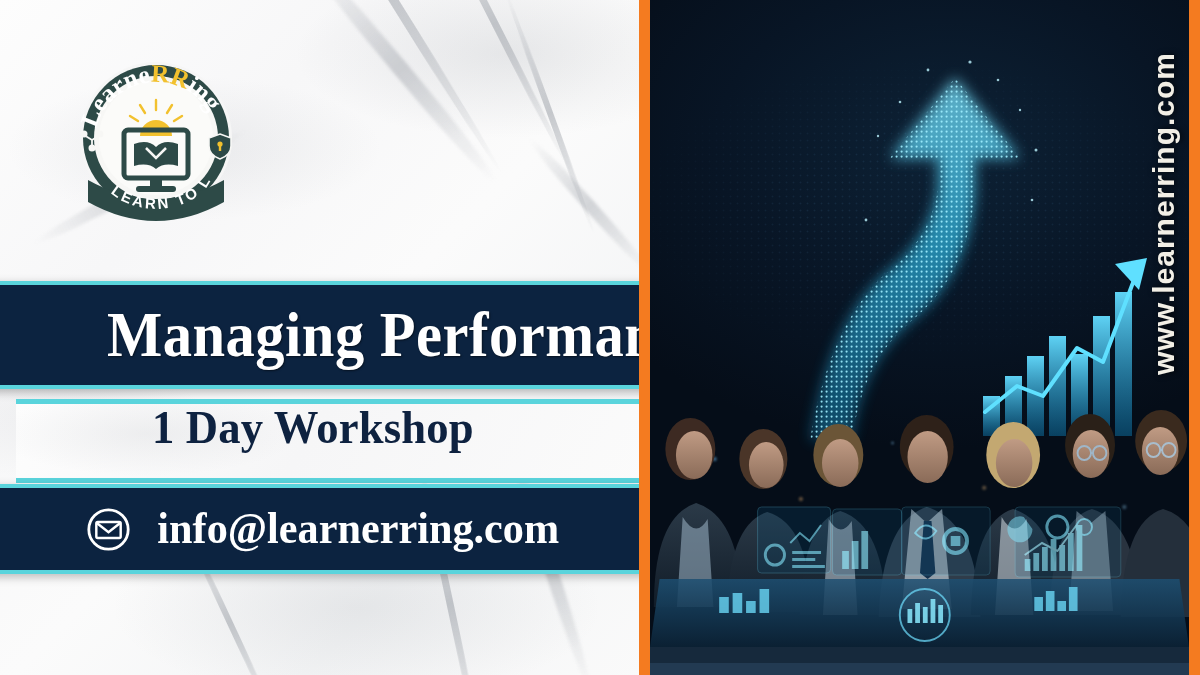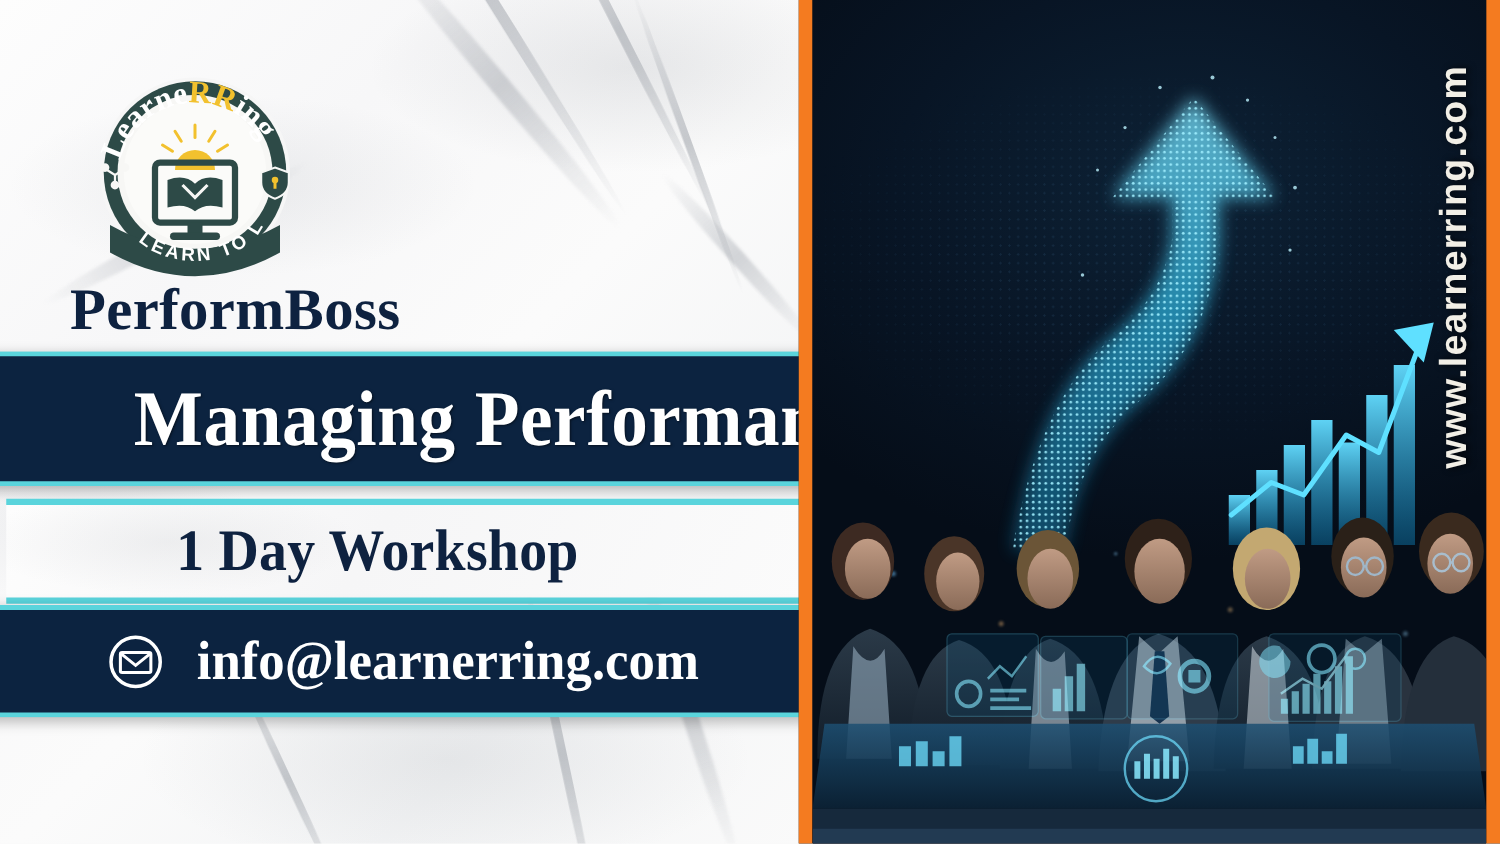--- a/index.html
+++ b/index.html
@@ -51,26 +51,26 @@
   .title-text {
     color:#ffffff; font-family:"Liberation Serif", serif; font-weight:bold;
     font-size:63px; line-height:1; letter-spacing:.5px;
     transform:scaleX(.93); transform-origin:center;
     text-shadow:1px 1px 2px rgba(0,0,0,.5);
     padding-left:20px;
   }
 
   
   .subtitle-band {
-    position:absolute; left:5px; top:399px; width:648px; height:84px;
+    position:absolute; left:16px; top:399px; width:648px; height:84px;
     border-top:5px solid #5ad4dc; border-bottom:5px solid #5ad4dc;
     background:
       radial-gradient(ellipse 220px 60px at 20% 40%, rgba(150,155,162,.13), transparent 70%),
       linear-gradient(120deg,#fdfdfd,#f6f6f7 45%,#fbfbfb);
-    display:flex; align-items:center; justify-content:center;
+    display:flex; align-items:flex-start; justify-content:center;
   }
   .subtitle-text {
     color:#0e2240; font-family:"Liberation Serif", serif; font-weight:bold;
     font-size:47px; line-height:1; letter-spacing:.2px;
     transform:scaleX(.95); padding-right:58px;
   }
 
   
   .email-bar {
     position:absolute; left:-14px; top:484px; width:670px; height:90px;
@@ -213,21 +213,20 @@
         <rect x="146.8" y="93" width="2.4" height="6" fill="#f2c12e"></rect>
       </g>
 
       <path d="M 16 128 q 68 38 136 0 l 0 22 q -68 38 -136 0 z" fill="#2d4a47"></path>
       <text font-family="Liberation Sans, sans-serif" font-weight="bold" font-size="15" letter-spacing="2.6" fill="#ffffff">
         <textPath href="#arcBot" startOffset="11%">LEARN TO LEAD</textPath>
       </text>
     </svg>
   </div>
 
-  <div class="brand">PerformBoss</div>
 
   <div class="title-bar">
     <div class="title-text">Managing Performance</div>
   </div>
 
   <div class="subtitle-band">
     <div class="subtitle-text">1 Day Workshop</div>
   </div>
 
   <div class="email-bar">

